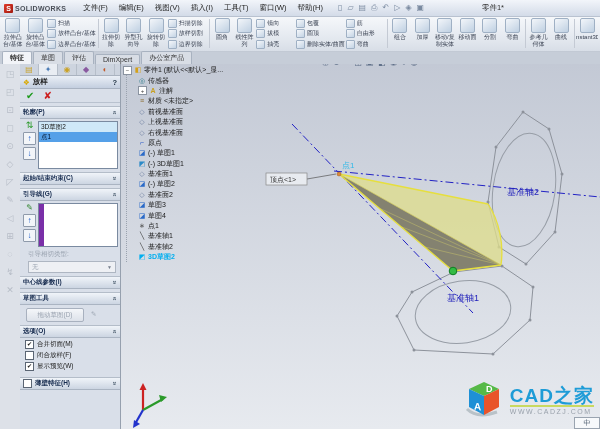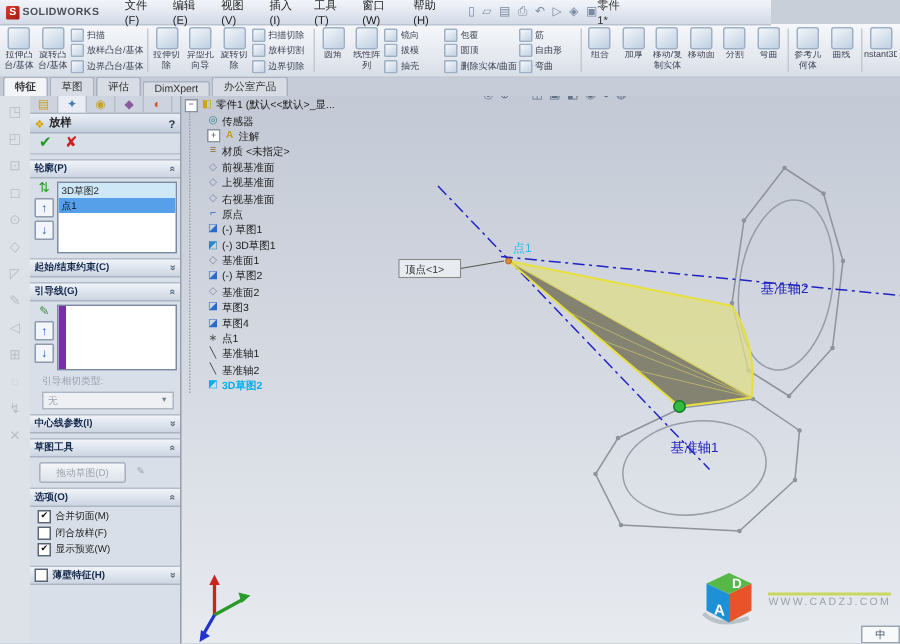--- a/index.html
+++ b/index.html
@@ -1,20 +1,20 @@
 <!DOCTYPE html>
 <html><head>
 <meta charset="utf-8">
 <style>
   html,body{margin:0;padding:0;}
   body{width:600px;height:429px;overflow:hidden;position:relative;
        font-family:"Liberation Sans","DejaVu Sans",sans-serif;background:#c9cfd9;
        -webkit-font-smoothing:antialiased;}
   
-  .titlebar{position:absolute;left:0;top:0;width:514px;height:16px;
+  .titlebar{position:absolute;left:0;top:0;width:600px;height:16px;
     background:linear-gradient(#f2f5fa,#d3dbe8);border-bottom:1px solid #b9c2d0;
     display:flex;align-items:center;font-size:7.5px;color:#222;z-index:9;}
   .swlogo{display:flex;align-items:center;gap:2px;padding:0 4px;}
   .swmark{width:9px;height:9px;background:linear-gradient(135deg,#e03a2a,#a01a10);
     color:#fff;font-size:7px;font-weight:bold;display:flex;align-items:center;justify-content:center;border-radius:1px;}
   .swname{font-weight:bold;color:#4a4f58;letter-spacing:.3px;font-size:7px;}
   .menus{display:flex;gap:1px;margin-left:8px;}
   .menu{padding:1px 5px;cursor:default;}
   .qicons{display:flex;gap:5px;margin-left:10px;color:#7a8aa0;font-size:8px;}
   .qicons span{cursor:default;}
@@ -572,16 +572,17 @@
 <div class="wm">
   <svg width="42" height="42" viewBox="0 0 42 42">
     <path d="M4 30 Q14 40 34 33" stroke="#b9c2c8" stroke-width="3" fill="none"></path>
     <polygon points="21,3 36,10 21,17 6,10" fill="#56b947"></polygon>
     <polygon points="6,10 21,17 21,36 6,28" fill="#1e90d6"></polygon>
     <polygon points="36,10 21,17 21,36 36,28" fill="#e8542a"></polygon>
     <text x="11" y="29" font-size="10" fill="#fff" font-weight="bold" transform="skewY(8)">A</text>
     <text x="23" y="13" font-size="9" fill="#fff" font-weight="bold">D</text>
   </svg>
   <div class="wmtext">
+    <div class="t1">CAD之家</div>
     <div class="t2">WWW.CADZJ.COM</div>
   </div>
 </div>
 <div class="frag">中</div>
 
 </body></html>

